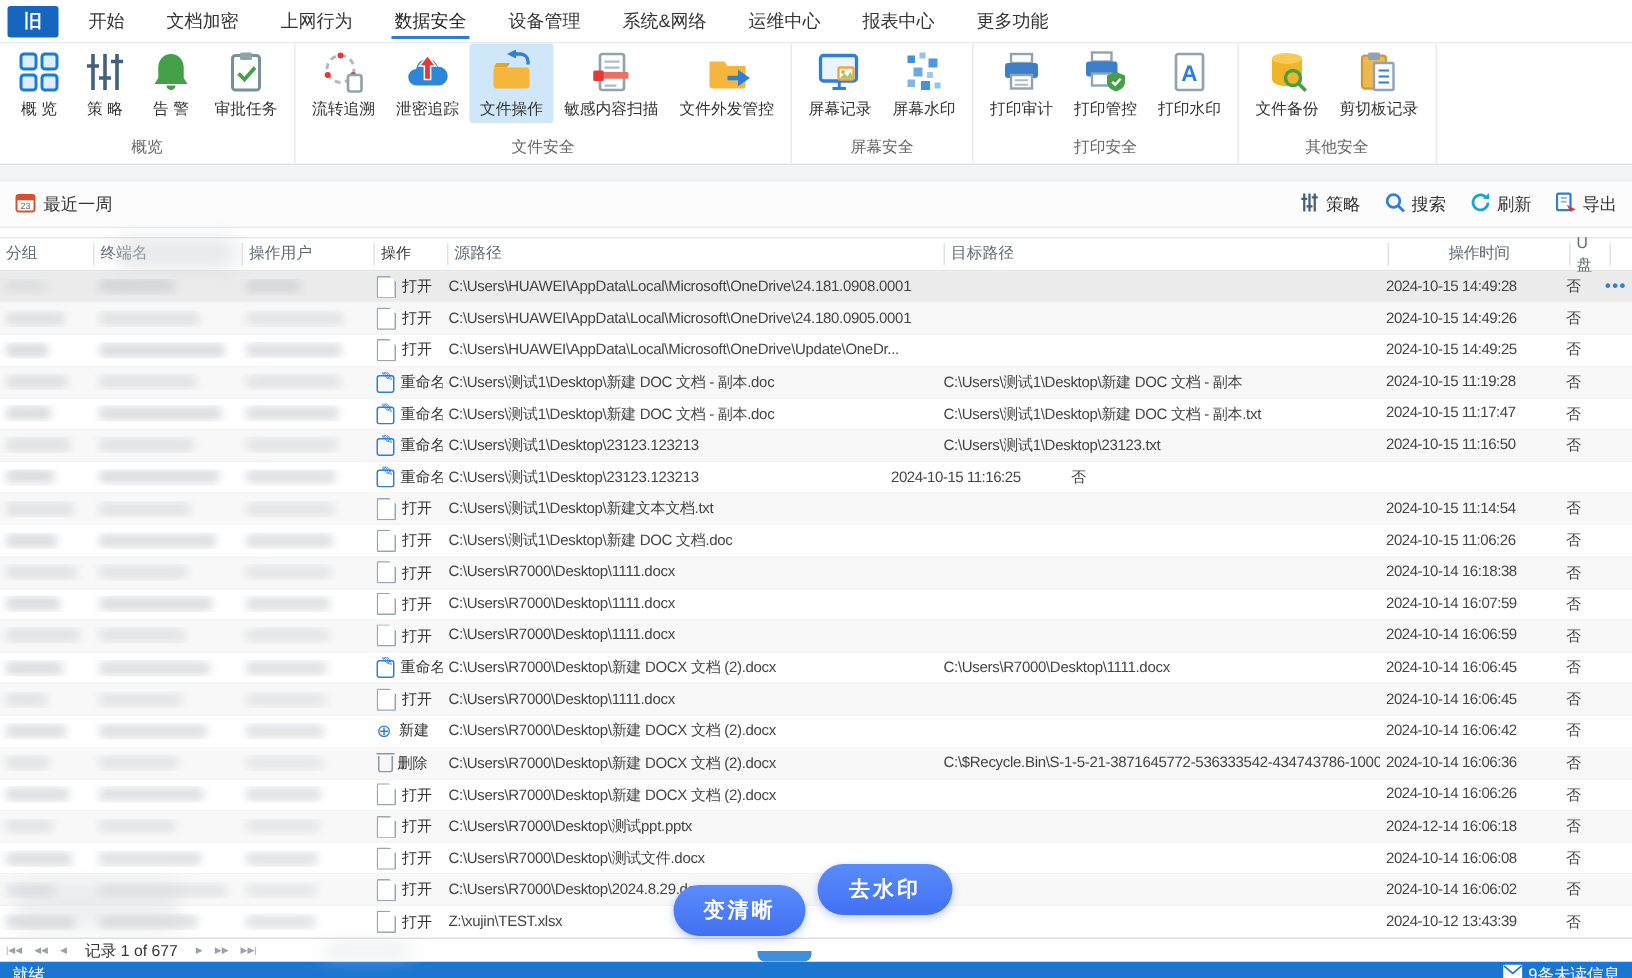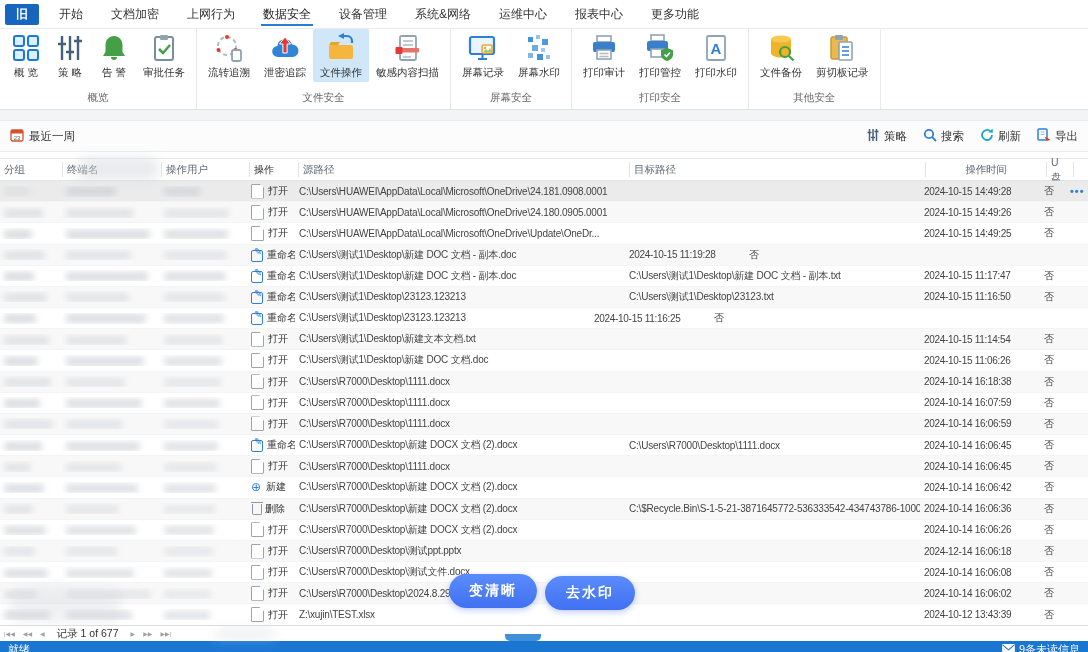--- a/index.html
+++ b/index.html
@@ -178,20 +178,30 @@
           <span>
               <svg viewBox="0 0 30 30">
                 <rect x="7" y="3" width="16" height="24" rx="1.5" fill="#fff" stroke="#90a4ae" stroke-width="1.8"></rect>
                 <path d="M10 8h10M10 12h10M10 24h8" stroke="#b0bac4" stroke-width="1.5"></path>
                 <rect x="4" y="15" width="22" height="4.5" rx="1" fill="#e57368"></rect>
                 <rect x="2.5" y="14" width="7" height="7" rx="1" fill="#e53935"></rect>
               </svg>
             </span>
           <span class="rlabel">敏感内容扫描</span>
         </div>
+        <div class="ritem">
+          <span>
+              <svg viewBox="0 0 30 30">
+                <path d="M3 8h10l2 3h12v13a2 2 0 01-2 2H5a2 2 0 01-2-2z" fill="#f6b53d"></path>
+                <path d="M15 19h8" stroke="#2f7fd6" stroke-width="3"></path>
+                <path d="M22 13.5l8 5.5-8 5.5z" fill="#2f7fd6"></path>
+              </svg>
+            </span>
+          <span class="rlabel">文件外发管控</span>
+        </div>
       </div>
       <div class="rgrouplabel">文件安全</div>
     </div>
 
     <div class="rgroup">
       <div class="ritems">
         <div class="ritem">
           <span>
               <svg viewBox="0 0 30 30">
                 <rect x="2" y="4" width="24" height="17" rx="2" fill="#eaf4fd" stroke="#2f7fd6" stroke-width="2.2"></rect>
@@ -408,20 +418,21 @@
   </div>
         <div class="trow">
     <div class="td c-group"><span class="blob" style="width: 41px; opacity: 0.51;"></span></div>
     <div class="td c-term"><span class="blob" style="width: 65px; opacity: 0.47;"></span></div>
     <div class="td c-user"><span class="blob" style="width: 63px; opacity: 0.43;"></span></div>
     <div class="td c-op">
             <span class="opi rename"></span>
             <span class="t">重命名</span>
           </div>
     <div class="td c-src">C:\Users\测试1\Desktop\新建 DOC 文档 - 副本.doc</div>
+    <div class="td c-tgt">C:\Users\测试1\Desktop\新建 DOC 文档 - 副本</div>
     <div class="td c-time">2024-10-15 11:19:28</div>
     <div class="td c-usb">否</div>
     <div class="td c-more"></div>
   </div>
         <div class="trow">
     <div class="td c-group"><span class="blob" style="width: 30px; opacity: 0.68;"></span></div>
     <div class="td c-term"><span class="blob" style="width: 82px; opacity: 0.64;"></span></div>
     <div class="td c-user"><span class="blob" style="width: 62px; opacity: 0.6;"></span></div>
     <div class="td c-op">
             <span class="opi rename"></span>
@@ -654,21 +665,21 @@
     <div class="td c-tgt"></div>
     <div class="td c-time">2024-10-12 13:43:39</div>
     <div class="td c-usb">否</div>
     <div class="td c-more"></div>
   </div>
       </div>
 
     <div class="patch" style="left:78px;top:0;width:80px;height:22px;"></div>
     <div class="patch" style="left:10px;top:430px;width:110px;height:34px;opacity:.35;"></div>
 
-    <button class="pill" style="left:449px;top:416px;width:88px;">变清晰</button>
+    <button class="pill" style="left:449px;top:432px;width:88px;">变清晰</button>
     <button class="pill" style="left:545px;top:418px;width:90px;">去水印</button>
   </div>
 
   <div class="pager">
     <span class="pgbtn">|◀◀</span>
     <span class="pgbtn">◀◀</span>
     <span class="pgbtn">◀</span>
     <span class="rectext">记录 1 of 677</span>
     <span class="pgbtn">▶</span>
     <span class="pgbtn">▶▶</span>

